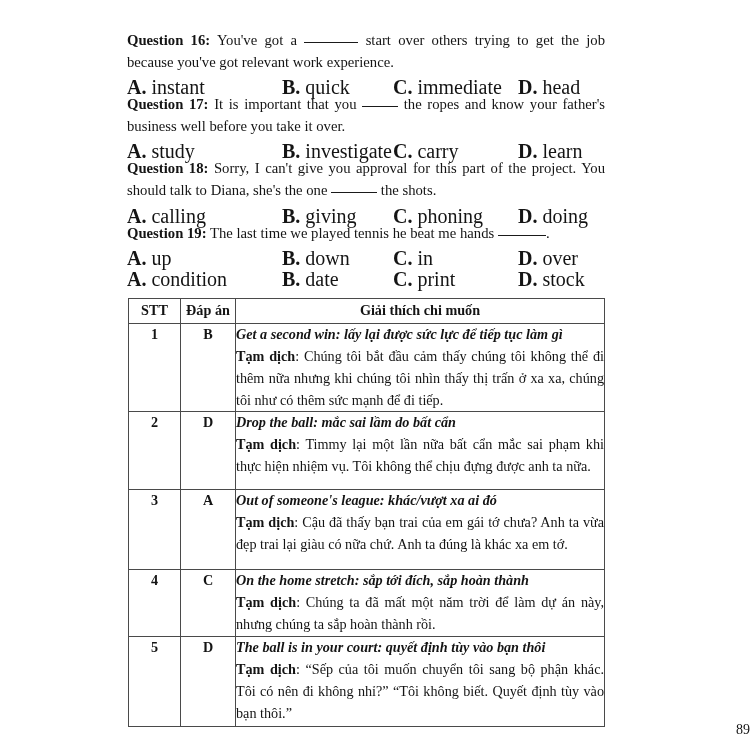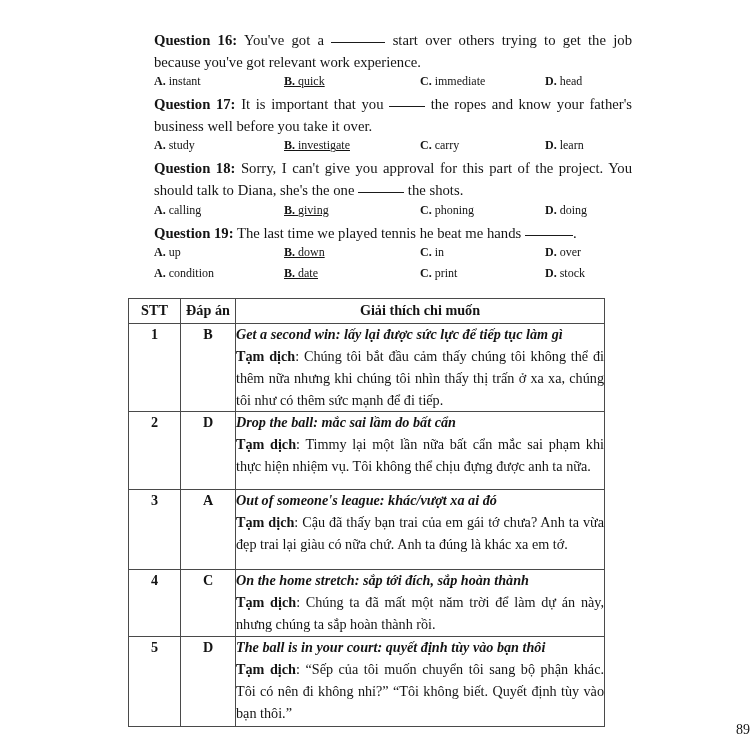--- a/index.html
+++ b/index.html
@@ -20,21 +20,20 @@
     height: 750px;
     box-sizing: border-box;
     padding: 0;
     overflow: hidden;
   }
   .content {
     position: absolute;
     left: 127px;
     top: 30px;
     width: 478px;
-    margin-left: 27px;
   }
 
   
   .qblock {
     font-size: 14.7px;
     line-height: 1.47;
   }
   .qline {
     text-align: justify;
     text-justify: inter-word;
@@ -53,30 +52,30 @@
   .blank.w2 { width: 36px; }
   .blank.w3 { width: 46px; }
   .blank.w4 { width: 48px; }
   .blank.w5 { width: 62px; }
 
   .opts {
     display: block;
     position: relative;
     height: 21px;
     margin: 0;
-    font-size: 12px;
+    font-size: 20px;
   }
   .opt {
     position: absolute;
     top: 0;
     white-space: nowrap;
   }
   .opt .k { font-weight: bold; }
   .opt.a { left: 0px; }
-  .opt.b { left: 130px; text-decoration: underline; }
+  .opt.b { left: 155px; }
   .opt.c { left: 266px; }
   .opt.d { left: 391px; }
 
   
   .tbl-wrap {
     position: absolute;
     left: 128px;
     top: 298px;
     width: 476px;
   }

